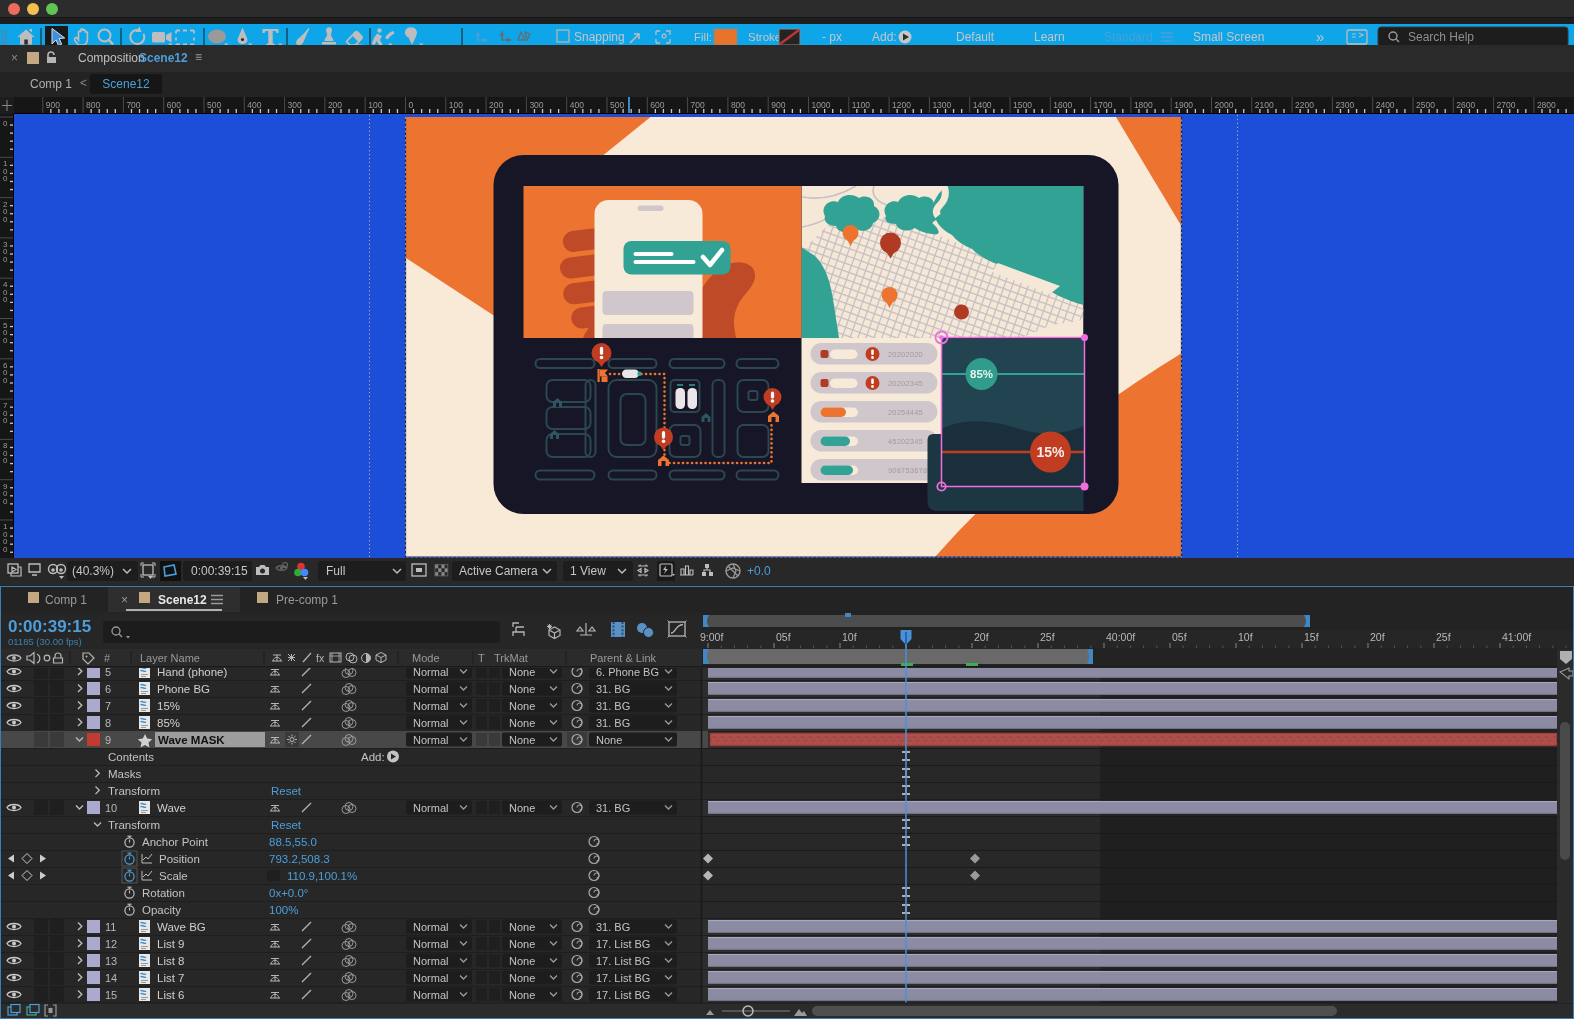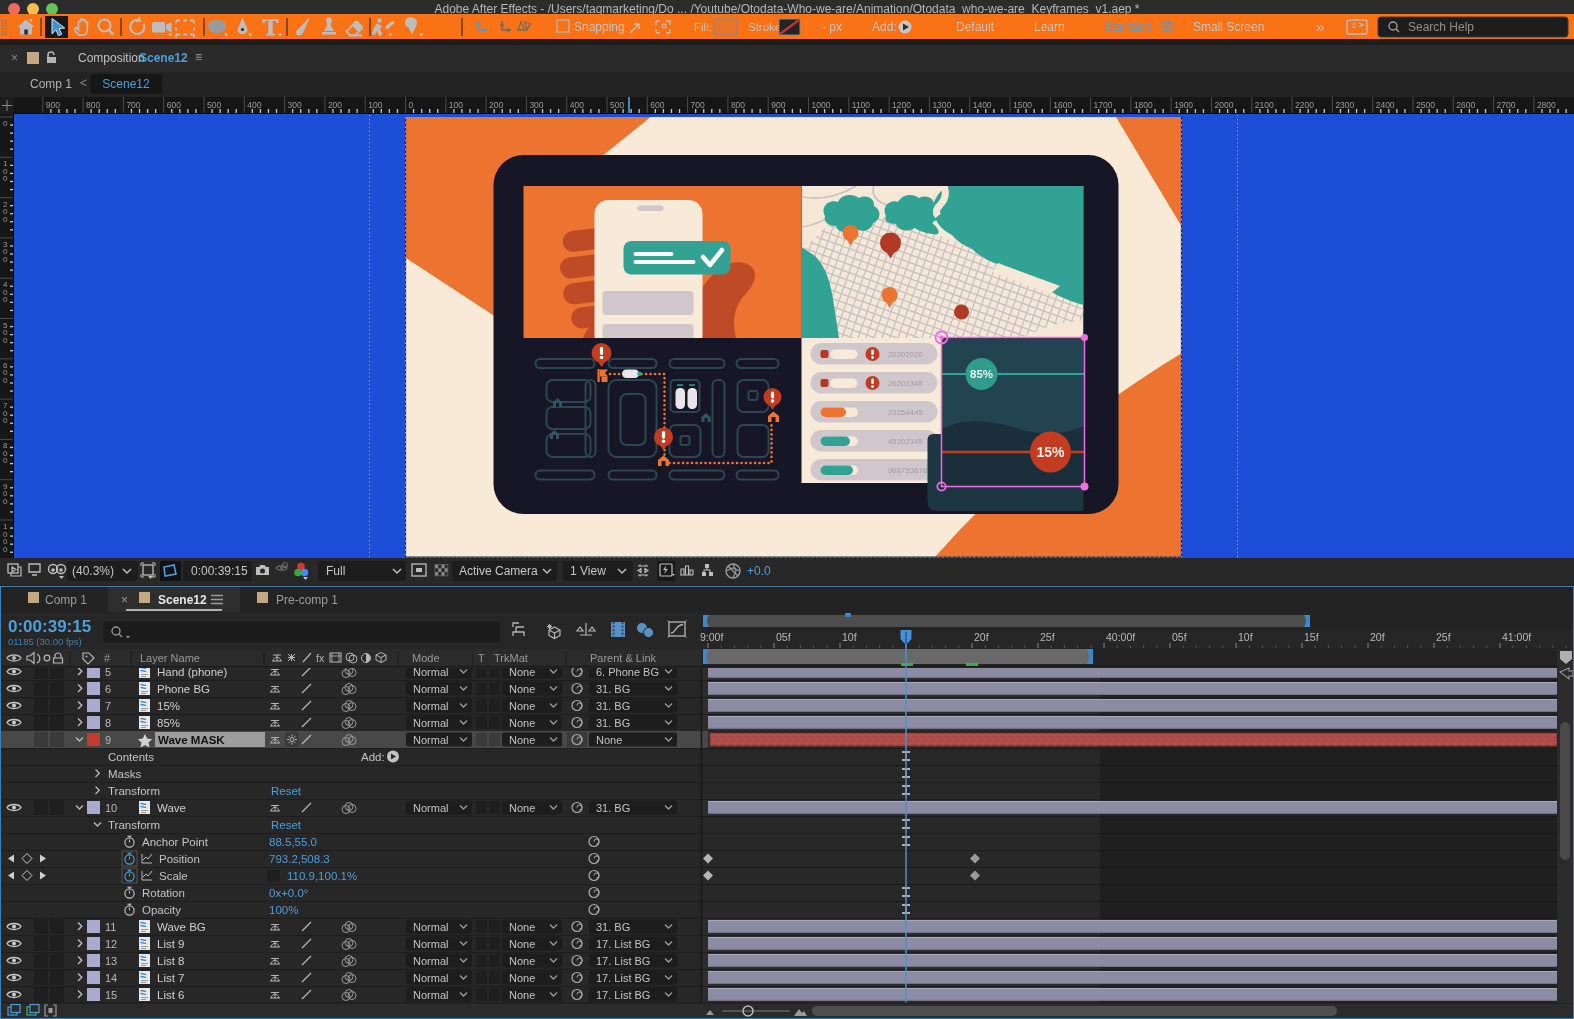--- a/index.html
+++ b/index.html
@@ -1,32 +1,31 @@
 <!DOCTYPE html>
 <html><head><meta charset="utf-8">
 <style>
 html,body{-webkit-font-smoothing:antialiased;margin:0;padding:0;background:#1e1e1e;width:1574px;height:1019px;overflow:hidden;
  font-family:"Liberation Sans", sans-serif;}
 *{box-sizing:border-box}
 #titlebar{position:absolute;left:0;top:0;width:1574px;height:18px;background:#2c2c2c;border-bottom:1px solid #161616}
 #titlebar .tl{position:absolute;top:3px;width:12px;height:12px;border-radius:50%}
 #title{position:absolute;top:2px;width:100%;text-align:center;font-size:12px;color:#b8b8b8}
-#toolbar{position:absolute;left:0;top:14px;width:1574px;height:26px;background:#f97316;border-bottom:1px solid #191919}
+#toolbar{position:absolute;left:0;top:24px;width:1574px;height:26px;background:#0ea5e9;border-bottom:1px solid #191919}
 #comppanel{position:absolute;left:0;top:45px;width:1574px;height:541px;background:#232323}
 #tabrow{position:absolute;left:0;top:0;width:1574px;height:27px;background:#2a2a2a;color:#c0c0c0;font-size:12px}
 #crumbrow{position:absolute;left:0;top:27px;width:1574px;height:25px;background:#232323;color:#b0b0b0;font-size:12px}
 #viewport{position:absolute;left:14px;top:69px;width:1560px;height:444px;background:#1d4ed8;overflow:hidden}
 #timeline{position:absolute;left:0;top:586px;width:1574px;height:433px;background:#262626}
 </style></head>
 <body>
 <div id="titlebar">
  <div class="tl" style="left:8px;background:#ec6a5e"></div>
  <div class="tl" style="left:27px;background:#f4bf4f"></div>
  <div class="tl" style="left:46px;background:#61c554"></div>
- <div id="title">Adobe After Effects - /Users/tagmarketing/Do ... /Youtube/Otodata-Who-we-are/Animation/Otodata_who-we-are_Keyframes_v1.aep *</div>
 </div>
 <div id="toolbar"><svg id="toolsvg" width="1574" height="26">
       <rect x="2" y="6" width="1.5" height="1.5" fill="#777"></rect>
       <rect x="5" y="6" width="1.5" height="1.5" fill="#777"></rect>
       <rect x="2" y="8.8" width="1.5" height="1.5" fill="#777"></rect>
       <rect x="5" y="8.8" width="1.5" height="1.5" fill="#777"></rect>
       <rect x="2" y="11.6" width="1.5" height="1.5" fill="#777"></rect>
       <rect x="5" y="11.6" width="1.5" height="1.5" fill="#777"></rect>
       <rect x="2" y="14.399999999999999" width="1.5" height="1.5" fill="#777"></rect>
       <rect x="5" y="14.399999999999999" width="1.5" height="1.5" fill="#777"></rect>

